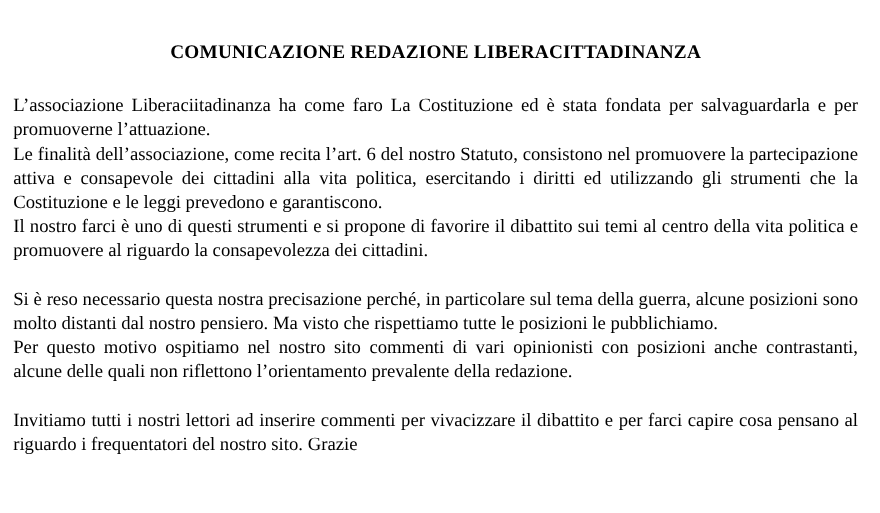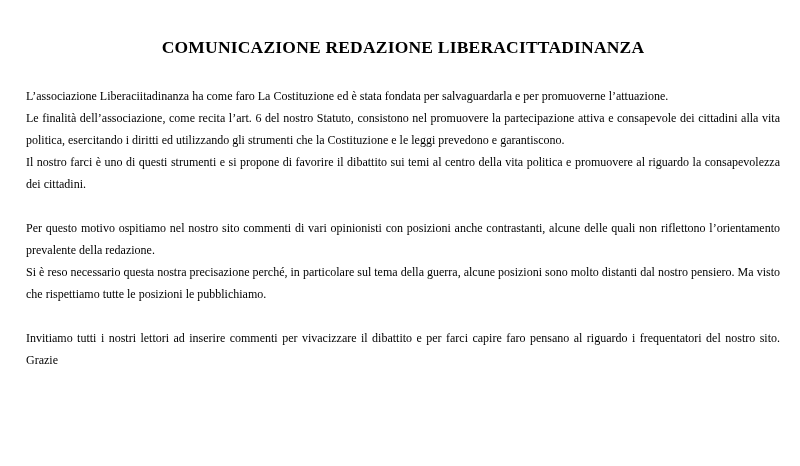--- a/index.html
+++ b/index.html
@@ -11,34 +11,34 @@
     width: 800px;
     height: 466px;
     overflow: hidden;
     color: #000000;
     font-family: "Liberation Serif", "DejaVu Serif", serif;
   }
   .page {
     box-sizing: border-box;
     width: 800px;
     height: 466px;
-    padding: 36px 20px 0 26px;
+    padding: 36px 20px 0 12px;
     background: #ffffff;
   }
   .doc-title {
     margin: 0 0 27px 0;
     font-size: 17.5px;
     line-height: 22px;
     font-weight: bold;
     text-align: center;
     letter-spacing: 0.2px;
   }
   .body-par {
     margin: 0;
-    font-size: 12px;
+    font-size: 17px;
     line-height: 22px;
     text-align: justify;
   }
   .par-spacer {
     height: 22px;
   }
 </style>
 </head>
 <body>
 
@@ -46,20 +46,20 @@
   <h1 class="doc-title">COMUNICAZIONE REDAZIONE LIBERACITTADINANZA</h1>
 
   <p class="body-par">L’associazione Liberaciitadinanza ha come faro La Costituzione ed è stata fondata per salvaguardarla e per promuoverne l’attuazione.</p>
 
   <p class="body-par">Le finalità dell’associazione, come recita l’art. 6 del nostro Statuto, consistono nel promuovere la partecipazione attiva e consapevole dei cittadini alla vita politica, esercitando i diritti ed utilizzando gli strumenti che la Costituzione e le leggi prevedono e garantiscono.</p>
 
   <p class="body-par">Il nostro farci è uno di questi strumenti e si propone di favorire il dibattito sui temi al centro della  vita politica e promuovere al riguardo la consapevolezza dei cittadini.</p>
 
   <div class="par-spacer"></div>
 
+  <p class="body-par">Si è reso necessario questa nostra precisazione perché, in particolare sul tema della guerra, alcune posizioni sono  molto distanti dal nostro pensiero. Ma visto che rispettiamo tutte le posizioni le pubblichiamo.</p>
+
   <p class="body-par">Per questo motivo ospitiamo nel nostro sito commenti di vari opinionisti con posizioni anche contrastanti, alcune delle quali  non riflettono l’orientamento prevalente della redazione.</p>
-
-  <p class="body-par">Si è reso necessario questa nostra precisazione perché, in particolare sul tema della guerra, alcune posizioni sono  molto distanti dal nostro pensiero. Ma visto che rispettiamo tutte le posizioni le pubblichiamo.</p>
 
   <div class="par-spacer"></div>
 
-  <p class="body-par">Invitiamo tutti i nostri lettori ad inserire commenti per vivacizzare il dibattito e per farci capire faro pensano al riguardo i frequentatori del nostro sito. Grazie</p>
+  <p class="body-par">Invitiamo tutti i nostri lettori ad inserire commenti per vivacizzare il dibattito e per farci capire cosa pensano al riguardo i frequentatori del nostro sito. Grazie</p>
 </div>
 
 </body></html>

